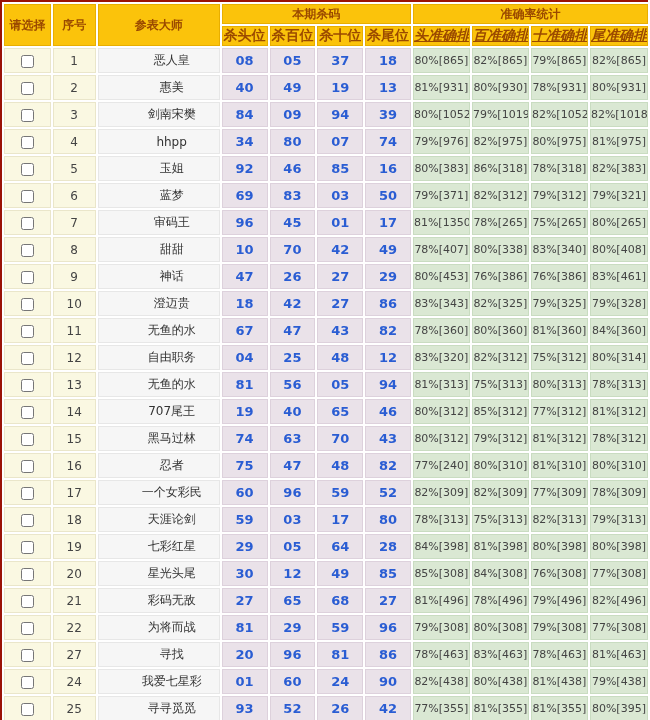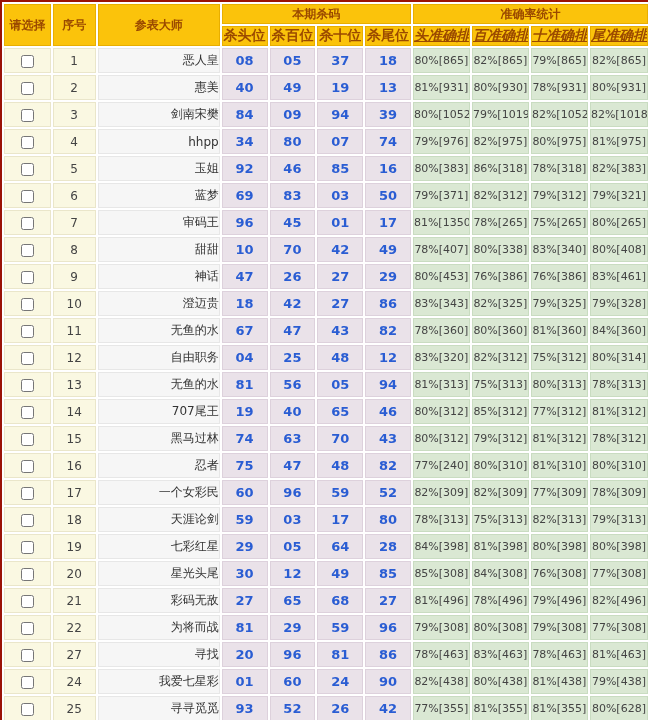--- a/index.html
+++ b/index.html
@@ -11,21 +11,21 @@
   th{background:#fbc30b;color:#9b4a00;font-size:12px;font-weight:bold;text-align:center;
      border:1px solid #e8ae00;}
   .h-group{height:18px;}
   .h-sub{height:13px;font-size:14px;}
   .sort-link{color:#9b4a00;text-decoration:underline;cursor:pointer;font-style:italic;}
   
   td{height:23px;text-align:center;vertical-align:middle;}
   .c-sel{background:#faf8e2;border:1px solid #eae6ca;}
   .c-idx{background:#faf8e2;border:1px solid #eae6ca;color:#444;font-size:12px;}
   .c-name{background:#f6f6f6;border:1px solid #e7e7e7;color:#333;font-size:12px;
-          text-align:right;padding-left:26px;}
+          text-align:center;padding-left:26px;}
   .c-kill{background:#eae2e9;border:1px solid #ddd1dc;color:#2a5dd3;font-size:13px;font-weight:bold;}
   .c-acc{background:#dae8d3;border:1px solid #c9dcc1;color:#444;font-size:11px;}
   input[type=checkbox]{width:13px;height:13px;margin:0;vertical-align:middle;}
 </style>
 </head>
 <body>
 
 <div class="wrap">
   <table>
     <colgroup>
@@ -377,17 +377,17 @@
     <td class="c-sel"><input type="checkbox" style=""></td>
     <td class="c-idx">25</td>
     <td class="c-name">寻寻觅觅</td>
     <td class="c-kill">93</td>
     <td class="c-kill">52</td>
     <td class="c-kill">26</td>
     <td class="c-kill">42</td>
     <td class="c-acc">77%[355]</td>
     <td class="c-acc">81%[355]</td>
     <td class="c-acc">81%[355]</td>
-    <td class="c-acc">80%[628]</td>
+    <td class="c-acc">80%[395]</td>
   </tr>
       </tbody>
   </table>
 </div>
 
 </body></html>

